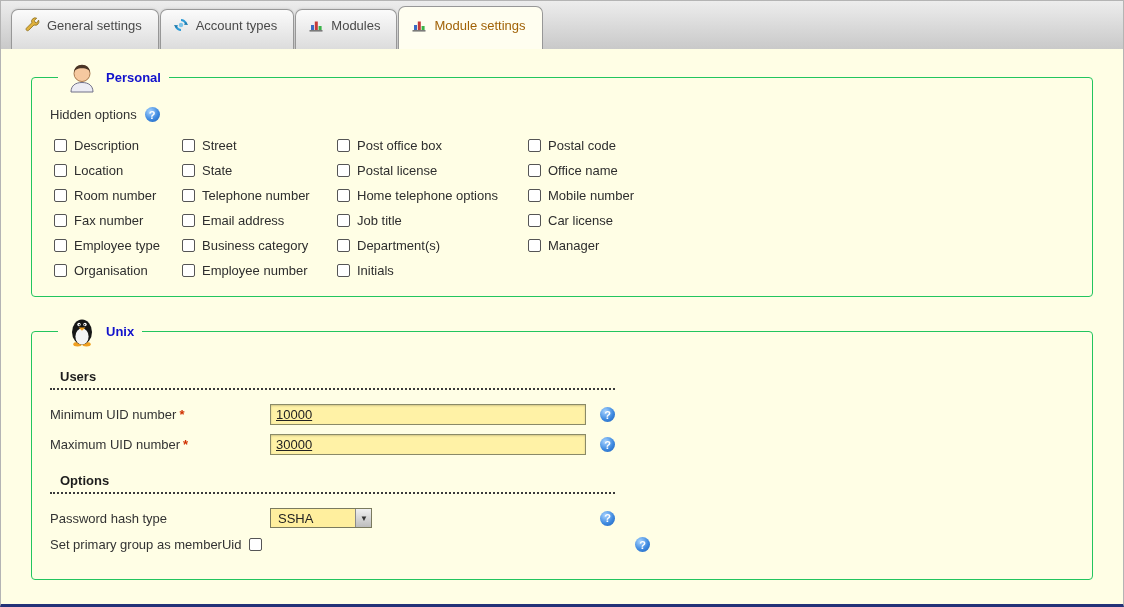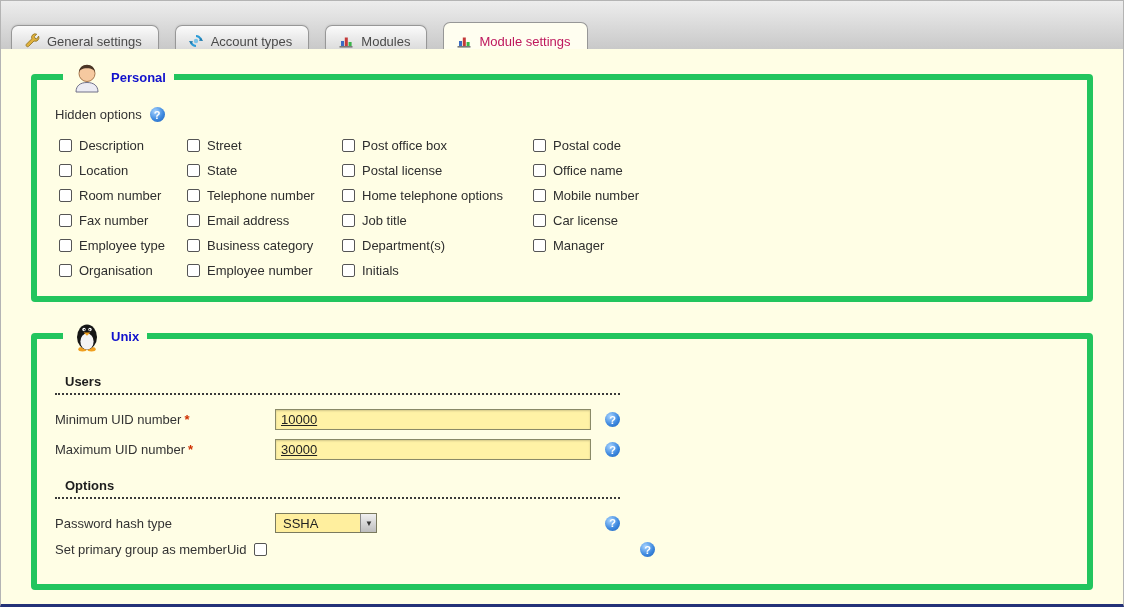--- a/index.html
+++ b/index.html
@@ -16,42 +16,42 @@
 
   
   .tabbar {
     height:48px;
     background:linear-gradient(to bottom,#ededed 0%,#d9d9d9 55%,#c9c9c9 100%);
     display:flex; align-items:flex-end;
     padding:0 0 0 10px;
   }
   .tab {
     display:flex; align-items:center; gap:7px;
-    padding:7px 16px 0 12px;
-    margin-right:16px;
+    padding:7px 16px 16px 12px;
+    margin-right:1px;
     background:linear-gradient(to bottom,#fbfbfb,#dcdcdc);
     border:1px solid #979797; border-bottom:none;
     border-radius:7px 7px 0 0;
     color:#4a4a4a; cursor:pointer;
     box-shadow:0 -1px 2px rgba(0,0,0,.08);
     white-space:nowrap;
   }
   .tab.active {
     background:#fffef0;
-    color:#be185d;
+    color:#a16207;
     padding-top:10px;
     box-shadow:none;
   }
   .tab .ticon { width:16px; height:16px; display:inline-block; }
 
   
   .content { padding:12px 30px 0 30px; }
 
   fieldset.panel {
-    border:6px solid #22c55e;
+    border:1px solid #22c55e;
     border-radius:4px;
     margin:0 0 18px 0;
     padding:4px 14px 18px 18px;
   }
   fieldset.panel legend {
     display:flex; align-items:center; gap:8px;
     margin-left:8px; padding:0 8px;
     color:#1111cc; font-weight:bold; font-size:13px;
   }
   .legend-icon { width:32px; height:32px; display:inline-block; }

